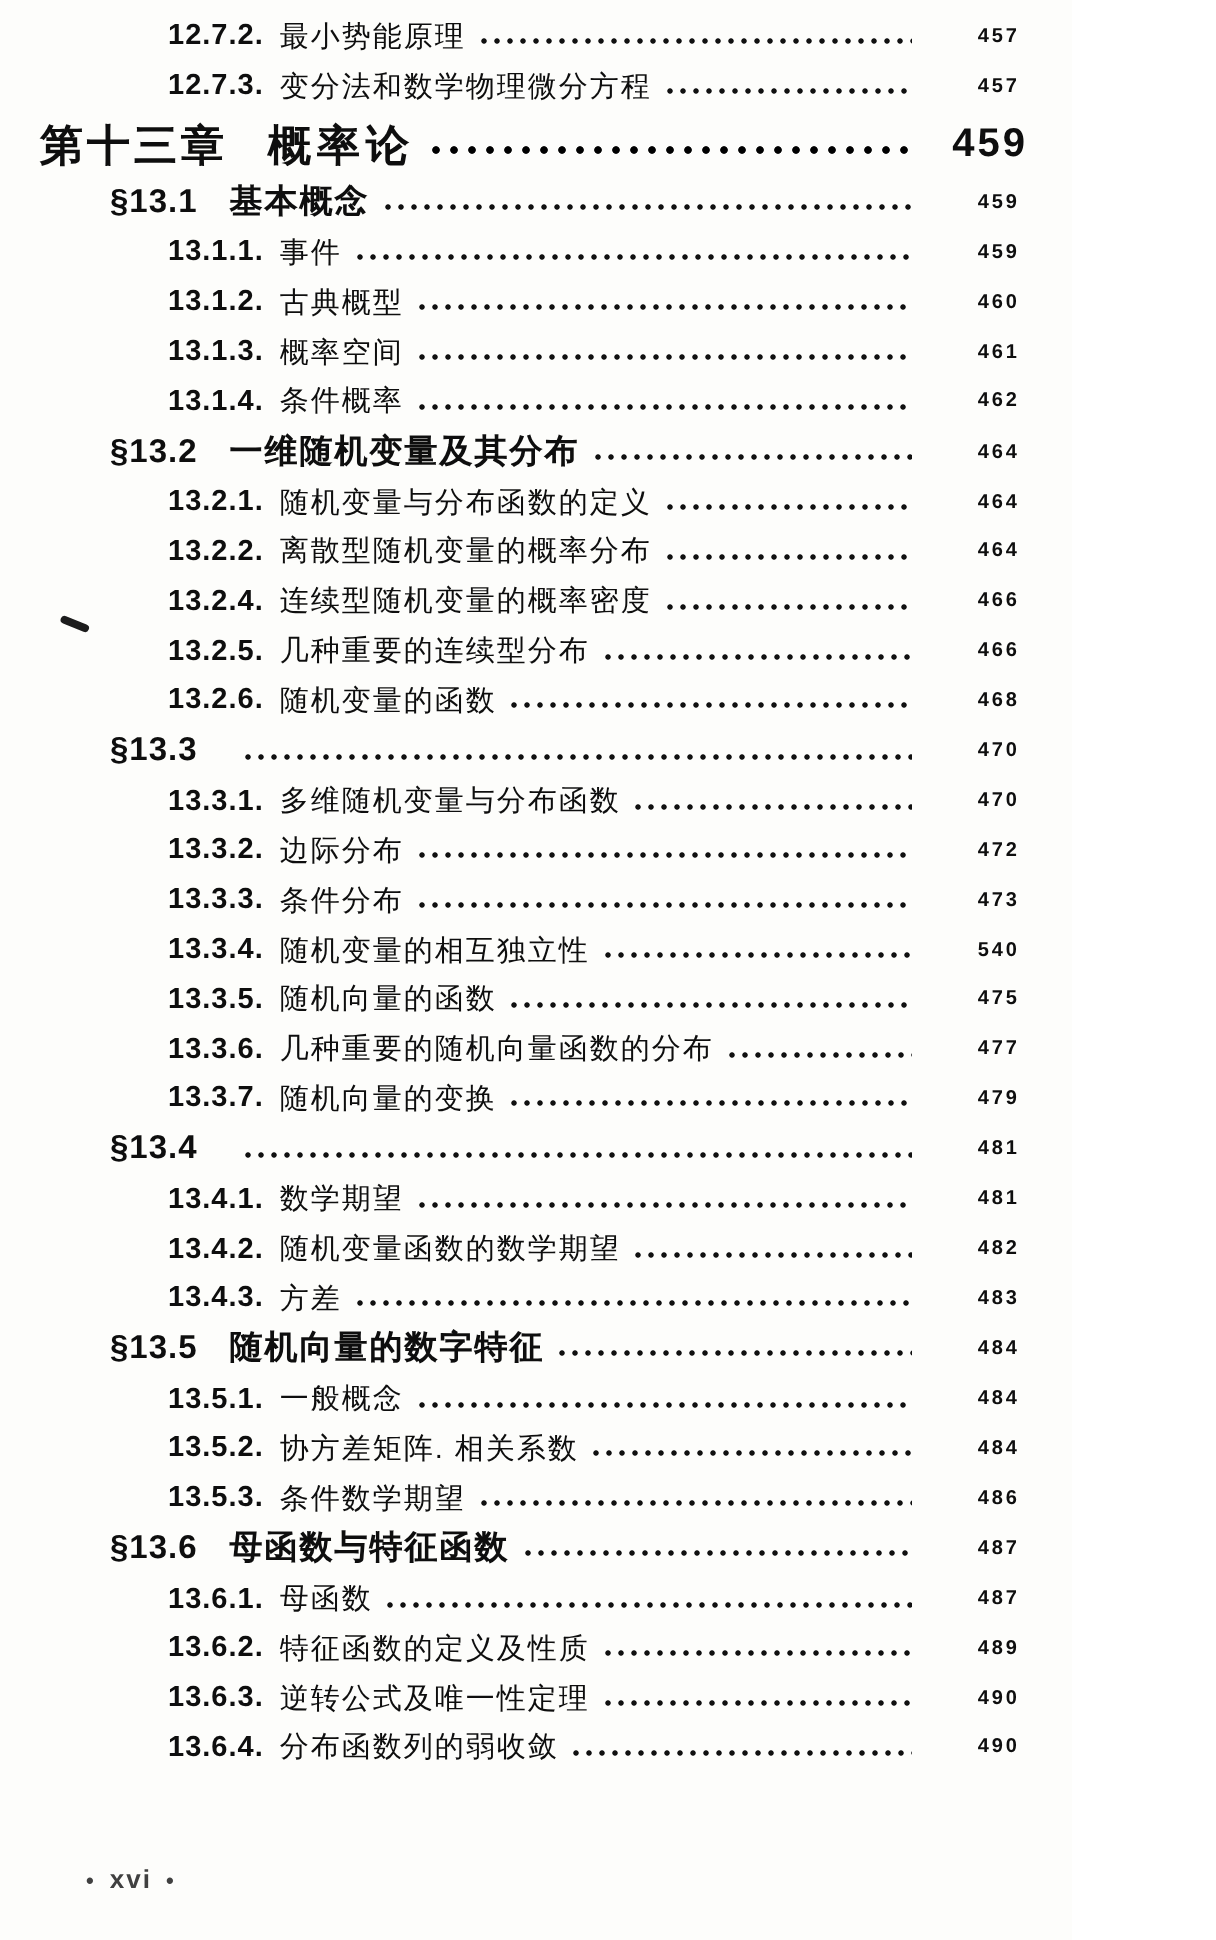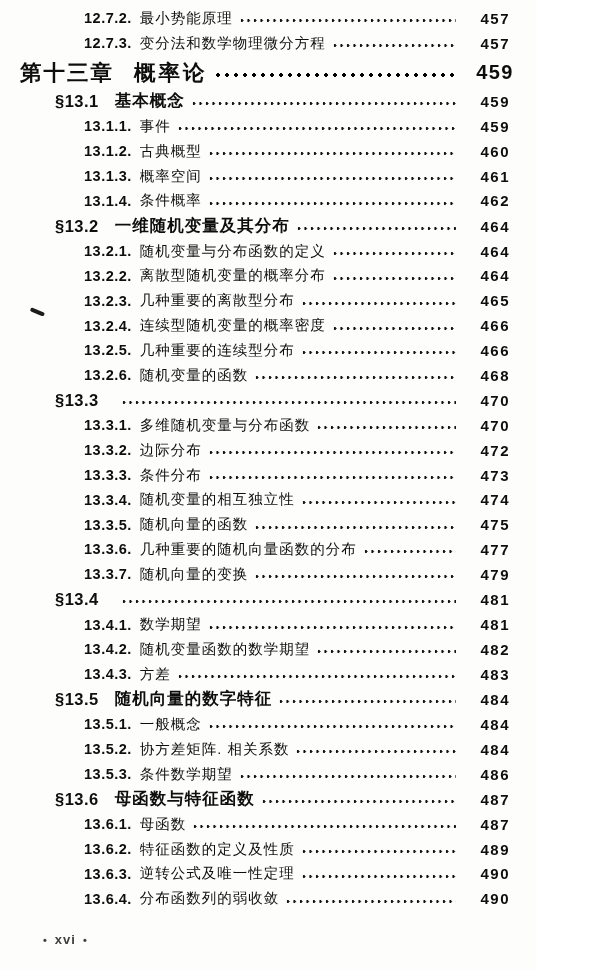--- a/index.html
+++ b/index.html
@@ -65,21 +65,21 @@
     height: 8px;
     margin-top: 8px;
     background-image: radial-gradient(circle at 3px 3px, #000 1.7px, transparent 2.1px);
     background-size: 9px 8px;
   }
   .pagenum {
     width: 46px;
     margin-right: 26px;
     text-align: right;
     font-weight: 700;
-    font-size: 15px;
+    font-size: 10px;
     letter-spacing: 1.5px;
   }
   .chapter .pagenum {
     font-size: 20px;
     width: 50px;
     margin-right: 22px;
   }
   .footer {
     position: absolute;
     left: 36px;
@@ -177,26 +177,20 @@
     <span class="pagenum">464</span>
   </div>
 
   <div class="row sub">
     <span class="num">13.2.2.</span>
     <span class="title">离散型随机变量的概率分布</span>
     <span class="leader"></span>
     <span class="pagenum">464</span>
   </div>
 
-  <div class="row sub">
-    <span class="num">13.2.3.</span>
-    <span class="title">几种重要的离散型分布</span>
-    <span class="leader"></span>
-    <span class="pagenum">465</span>
-  </div>
 
   <div class="row sub">
     <span class="num">13.2.4.</span>
     <span class="title">连续型随机变量的概率密度</span>
     <span class="leader"></span>
     <span class="pagenum">466</span>
   </div>
 
   <div class="row sub">
     <span class="num">13.2.5.</span>
@@ -236,21 +230,21 @@
     <span class="num">13.3.3.</span>
     <span class="title">条件分布</span>
     <span class="leader"></span>
     <span class="pagenum">473</span>
   </div>
 
   <div class="row sub">
     <span class="num">13.3.4.</span>
     <span class="title">随机变量的相互独立性</span>
     <span class="leader"></span>
-    <span class="pagenum">474</span>
+    <span class="pagenum">540</span>
   </div>
 
   <div class="row sub">
     <span class="num">13.3.5.</span>
     <span class="title">随机向量的函数</span>
     <span class="leader"></span>
     <span class="pagenum">475</span>
   </div>
 
   <div class="row sub">

